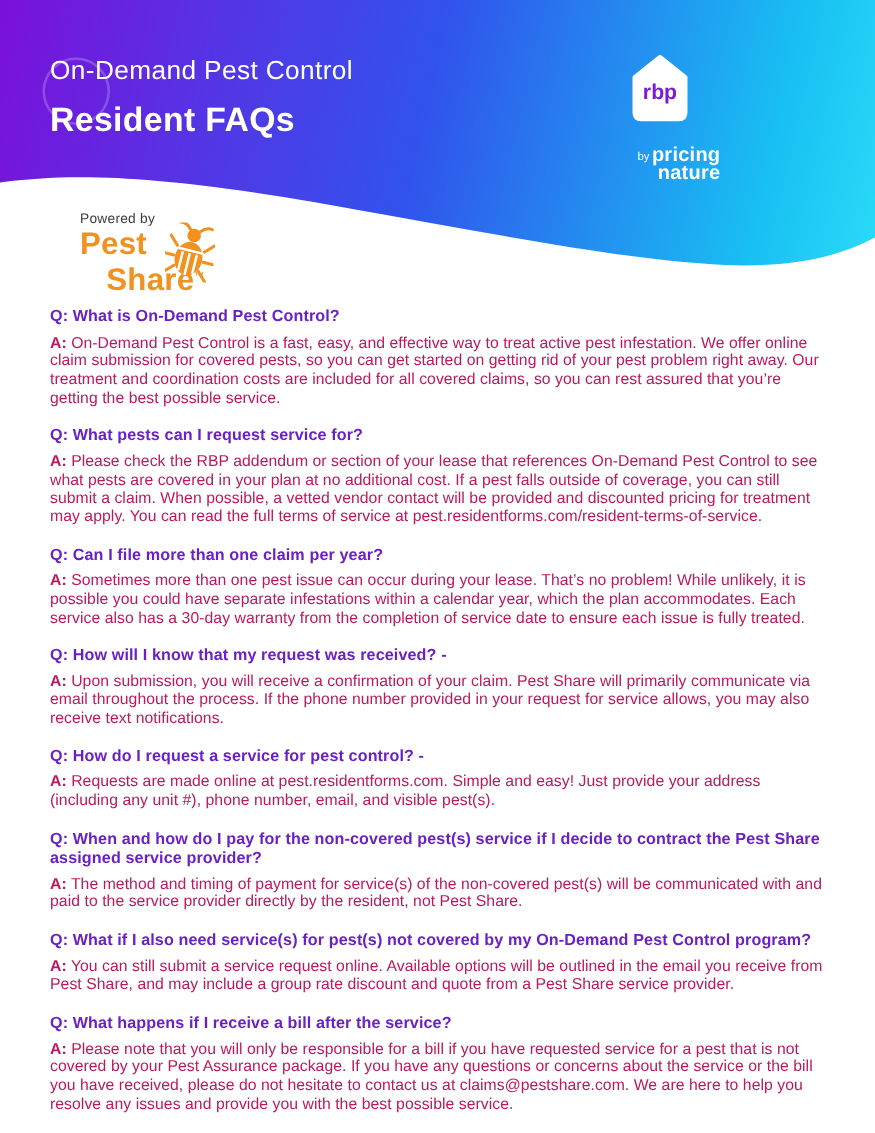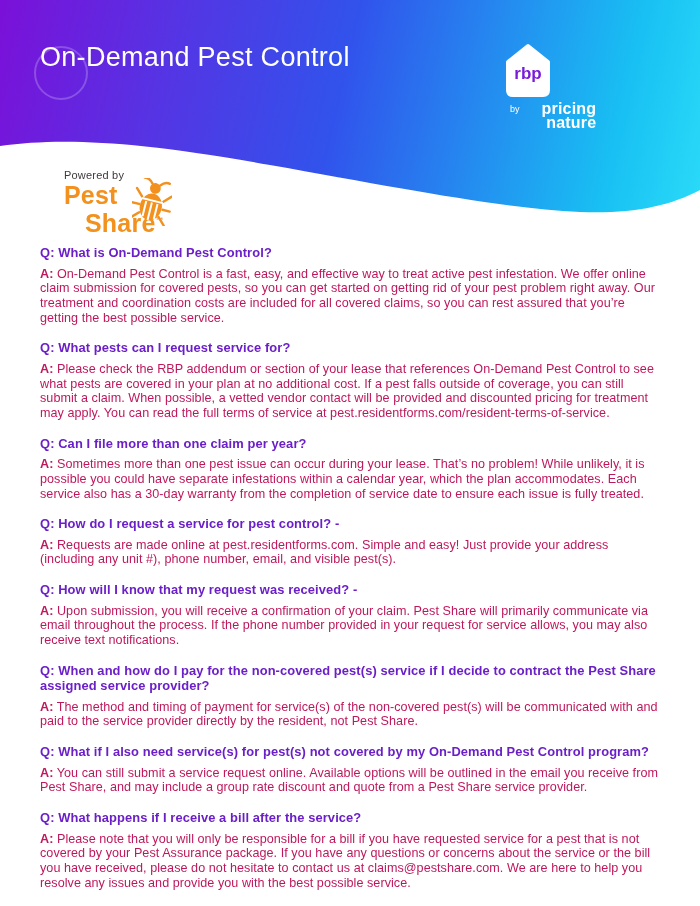--- a/index.html
+++ b/index.html
@@ -12,26 +12,26 @@
   .header{
     position:absolute;top:0;left:0;width:700px;height:232px;
     background:linear-gradient(103deg,#7b10d9 0%,#5534e4 24%,#3153ec 48%,#18c0f3 86%,#2bdcf8 100%);
   }
   .deco-ring{
     position:absolute;left:34px;top:46px;width:50px;height:50px;border-radius:50%;
     border:2px solid rgba(255,255,255,0.22);
   }
   .wave{position:absolute;left:0;bottom:0;width:700px;height:105px;display:block;}
   .title-block{position:absolute;left:40px;top:41px;color:#ffffff;}
-  .title-line1{font-size:27px;font-weight:400;letter-spacing:0.3px;line-height:32px;}
+  .title-line1{font-size:21px;font-weight:400;letter-spacing:0.3px;line-height:32px;}
   .title-line2{font-size:27px;font-weight:700;letter-spacing:0.3px;line-height:32px;margin-top:7px;}
   
   .brand-cluster{position:absolute;left:502px;top:42px;display:flex;align-items:flex-start;flex-direction:column;}
   .rbp-badge{width:52px;height:60px;}
-  .sn-word{margin-left:8px;margin-top:0;color:#ffffff;display:flex;gap:20px;}
+  .sn-word{margin-left:8px;margin-top:16px;color:#ffffff;display:flex;}
   .sn-by{font-size:9px;font-weight:400;margin-top:2px;margin-right:2px;}
   .sn-lines{text-align:right;font-weight:700;font-size:16px;line-height:14px;letter-spacing:0.2px;}
   
   .pestshare{position:absolute;left:64px;top:169px;width:150px;}
   .powered-by{font-size:11px;color:#3e3a3c;font-weight:500;letter-spacing:0.2px;}
   .ps-line1{font-size:25px;font-weight:800;color:#f2911d;line-height:25px;margin-top:2px;letter-spacing:0.2px;}
   .ps-line2{font-size:25px;font-weight:800;color:#f2911d;line-height:25px;margin-left:21px;letter-spacing:0.2px;}
   .ps-tm{font-size:8px;vertical-align:super;font-weight:700;}
   .bug{position:absolute;left:68px;top:9px;width:40px;height:48px;}
   
@@ -47,20 +47,21 @@
   .faq-a b{font-weight:700;}
 </style>
 </head>
 <body>
 
 <div class="header">
   <div class="deco-ring"></div>
 
   <div class="title-block">
     <div class="title-line1">On-Demand Pest Control</div>
+    <div class="title-line2">Resident FAQs</div>
   </div>
 
   <div class="brand-cluster">
     <svg class="rbp-badge" viewBox="0 0 52 60">
       <rect x="10" y="14" width="32" height="32" rx="6" transform="rotate(45 26 30)" fill="#2bd6c3"></rect>
       <path d="M26 4 L46 20 L46 48 Q46 53 41 53 L11 53 Q6 53 6 48 L6 20 Z" fill="#ffffff" stroke="#ffffff" stroke-width="4" stroke-linejoin="round"></path>
       <text x="26" y="37" text-anchor="middle" font-family="Liberation Sans, sans-serif" font-size="17" font-weight="bold" fill="#7a1bd9">rbp</text>
     </svg>
     <div class="sn-word">
       <span class="sn-by">by</span>
@@ -114,27 +115,27 @@
     <div class="faq-q">Q: What pests can I request service for?</div>
     <div class="faq-a"><b>A:</b> Please check the RBP addendum or section of your lease that references On-Demand Pest Control to see what pests are covered in your plan at no additional cost. If a pest falls outside of coverage, you can still submit a claim. When possible, a vetted vendor contact will be provided and discounted pricing for treatment may apply. You can read the full terms of service at pest.residentforms.com/resident-terms-of-service.</div>
   </div>
 
   <div class="faq-item">
     <div class="faq-q">Q: Can I file more than one claim per year?</div>
     <div class="faq-a"><b>A:</b> Sometimes more than one pest issue can occur during your lease. That’s no problem! While unlikely, it is possible you could have separate infestations within a calendar year, which the plan accommodates. Each service also has a 30-day warranty from the completion of service date to ensure each issue is fully treated.</div>
   </div>
 
   <div class="faq-item">
-    <div class="faq-q">Q: How do I request a service for pest control? -</div>
-    <div class="faq-a"><b>A:</b> Requests are made online at pest.residentforms.com. Simple and easy! Just provide your address (including any unit #), phone number, email, and visible pest(s).</div>
+    <div class="faq-q">Q: How will I know that my request was received? -</div>
+    <div class="faq-a"><b>A:</b> Upon submission, you will receive a confirmation of your claim. Pest Share will primarily communicate via email throughout the process. If the phone number provided in your request for service allows, you may also receive text notifications.</div>
   </div>
 
   <div class="faq-item">
-    <div class="faq-q">Q: How will I know that my request was received? -</div>
-    <div class="faq-a"><b>A:</b> Upon submission, you will receive a confirmation of your claim. Pest Share will primarily communicate via email throughout the process. If the phone number provided in your request for service allows, you may also receive text notifications.</div>
+    <div class="faq-q">Q: How do I request a service for pest control? -</div>
+    <div class="faq-a"><b>A:</b> Requests are made online at pest.residentforms.com. Simple and easy! Just provide your address (including any unit #), phone number, email, and visible pest(s).</div>
   </div>
 
   <div class="faq-item">
     <div class="faq-q">Q: When and how do I pay for the non-covered pest(s) service if I decide to contract the Pest Share assigned service provider?</div>
     <div class="faq-a"><b>A:</b> The method and timing of payment for service(s) of the non-covered pest(s) will be communicated with and paid to the service provider directly by the resident, not Pest Share.</div>
   </div>
 
   <div class="faq-item">
     <div class="faq-q">Q: What if I also need service(s) for pest(s) not covered by my On-Demand Pest Control program?</div>
     <div class="faq-a"><b>A:</b> You can still submit a service request online. Available options will be outlined in the email you receive from Pest Share, and may include a group rate discount and quote from a Pest Share service provider.</div>

